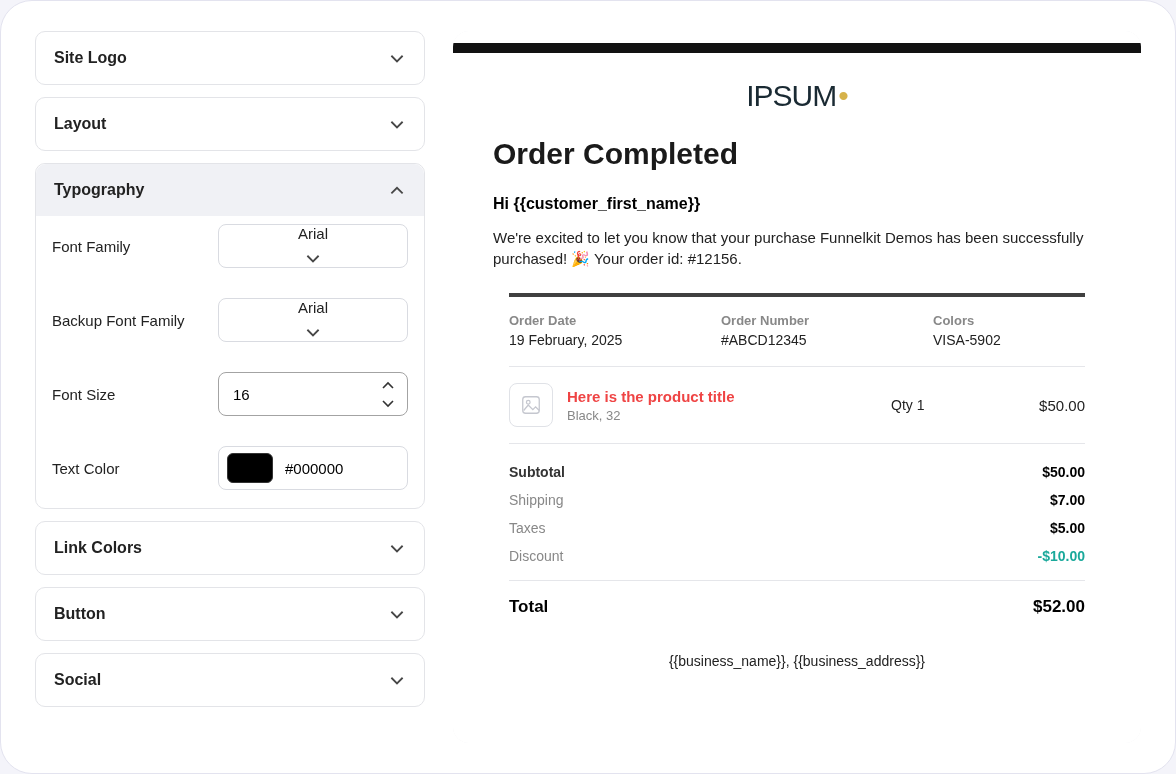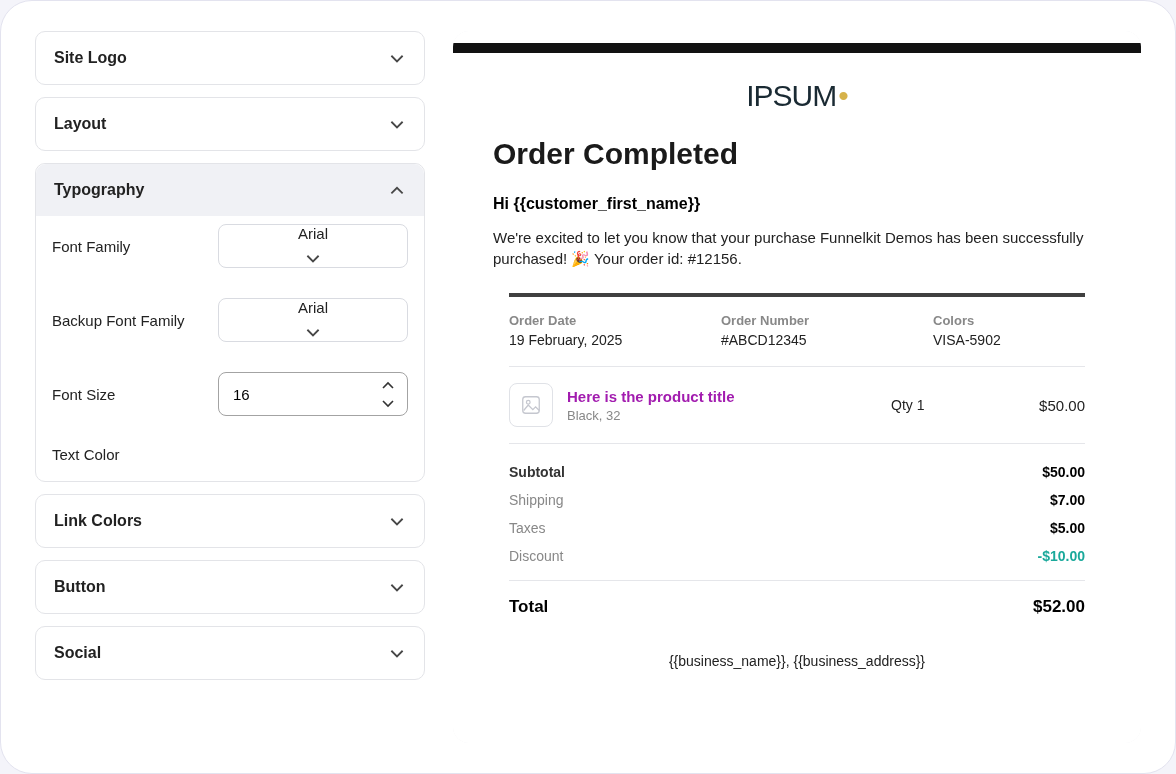--- a/index.html
+++ b/index.html
@@ -193,21 +193,21 @@
   }
   .thumb {
     width: 44px; height: 44px;
     border: 1px solid #e0e2e7;
     border-radius: 8px;
     display: flex; align-items: center; justify-content: center;
     color: #c5c7cf;
   }
   .thumb svg { width: 22px; height: 22px; stroke: #c5c7cf; stroke-width: 1.4; fill: none; }
   .prod-info { flex: 1; }
-  .prod-title { font-weight: 700; font-size: 15px; color: #a21caf; }
+  .prod-title { font-weight: 700; font-size: 15px; color: #ef4444; }
   .prod-variant { font-size: 13px; color: #888; margin-top: 3px; }
   .prod-qty { width: 100px; font-size: 14px; color: #222; }
   .prod-price { width: 80px; text-align: right; font-size: 15px; color: #222; }
 
   .totals {
     border-top: 1px solid #e5e6ea;
     padding-top: 14px;
     font-size: 14px;
   }
   .totals .line {
@@ -313,20 +313,24 @@
                   </svg></span>
               <span><svg viewBox="0 0 14 10">
                     <polyline points="2,3 7,8 12,3"></polyline>
                   </svg></span>
             </div>
           </div>
         </div>
 
         <div class="field-row">
           <span class="field-label">Text Color</span>
+          <div class="color-box">
+            <div class="swatch"></div>
+            <span>#000000</span>
+          </div>
         </div>
 
       </div>
     </div>
 
     <div class="panel">
       <div class="panel-header">
         <span>Link Colors</span>
         <span class="chev">
           <svg viewBox="0 0 16 16">

